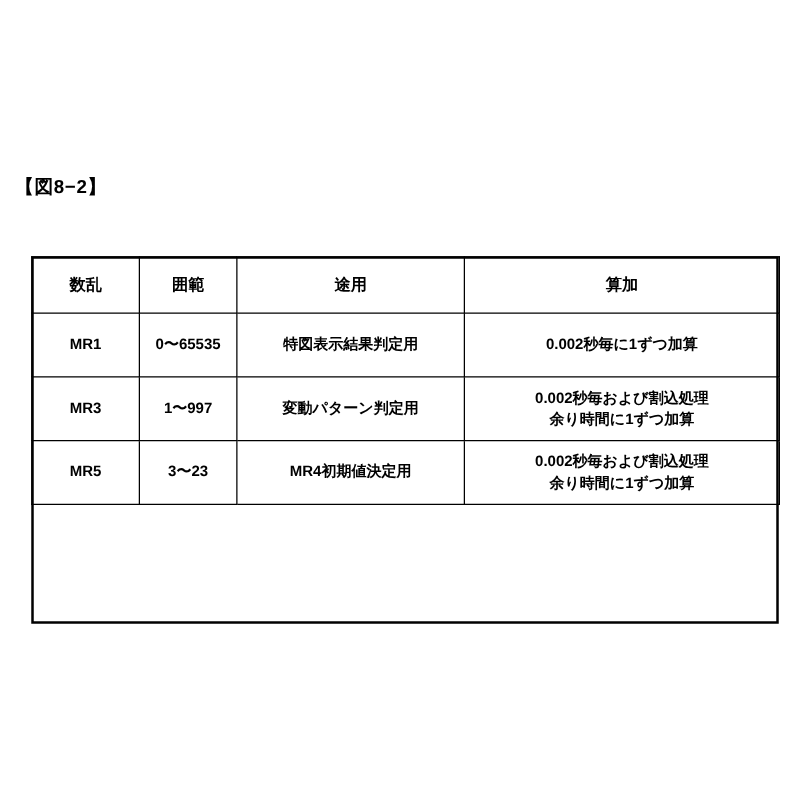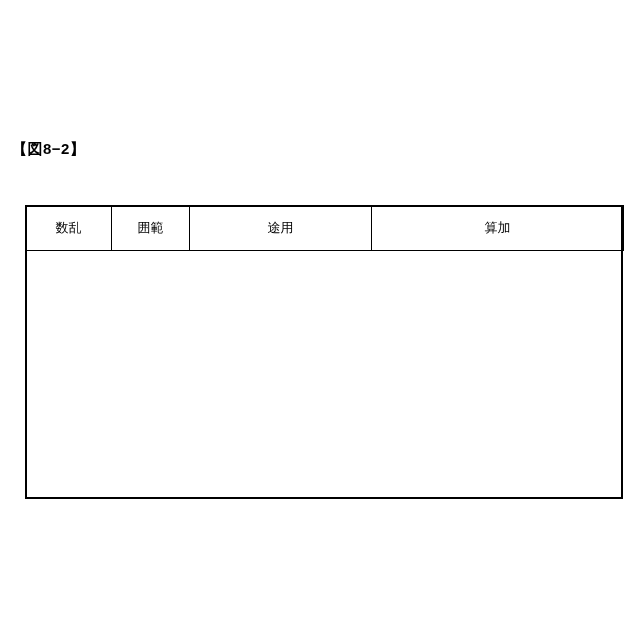--- a/index.html
+++ b/index.html
@@ -39,21 +39,21 @@
   }
   table.spec {
     border-collapse: collapse;
     width: 598px;
     table-layout: fixed;
   }
   table.spec td, table.spec th {
     border: 1px solid #000000;
     text-align: center;
     vertical-align: middle;
-    font-weight: normal;
+    font-weight: bold;
     font-size: 12px;
     padding: 0;
     line-height: 1.45;
   }
   table.spec thead th {
     height: 44px;
     font-size: 13px;
   }
   table.spec tbody td {
     height: 50px;
@@ -93,19 +93,45 @@
       </colgroup>
       <thead>
         <tr>
           <th>数乱</th>
           <th>囲範</th>
           <th>途用</th>
           <th>算加</th>
         </tr>
       </thead>
       <tbody>
+        <tr>
+          <td>MR1</td>
+          <td>0〜65535</td>
+          <td>特図表示結果判定用</td>
+          <td class="cell-lines">
+            <span>0.002秒毎に1ずつ加算</span>
+          </td>
+        </tr>
+        <tr>
+          <td>MR3</td>
+          <td>1〜997</td>
+          <td>変動パターン判定用</td>
+          <td class="cell-lines">
+            <span>0.002秒毎および割込処理</span>
+            <span>余り時間に1ずつ加算</span>
+          </td>
+        </tr>
+        <tr>
+          <td>MR5</td>
+          <td>3〜23</td>
+          <td>MR4初期値決定用</td>
+          <td class="cell-lines">
+            <span>0.002秒毎および割込処理</span>
+            <span>余り時間に1ずつ加算</span>
+          </td>
+        </tr>
       </tbody>
     </table>
   </div>
 
   <div class="outer-border"></div>
 
 </div>
 
 </body></html>

